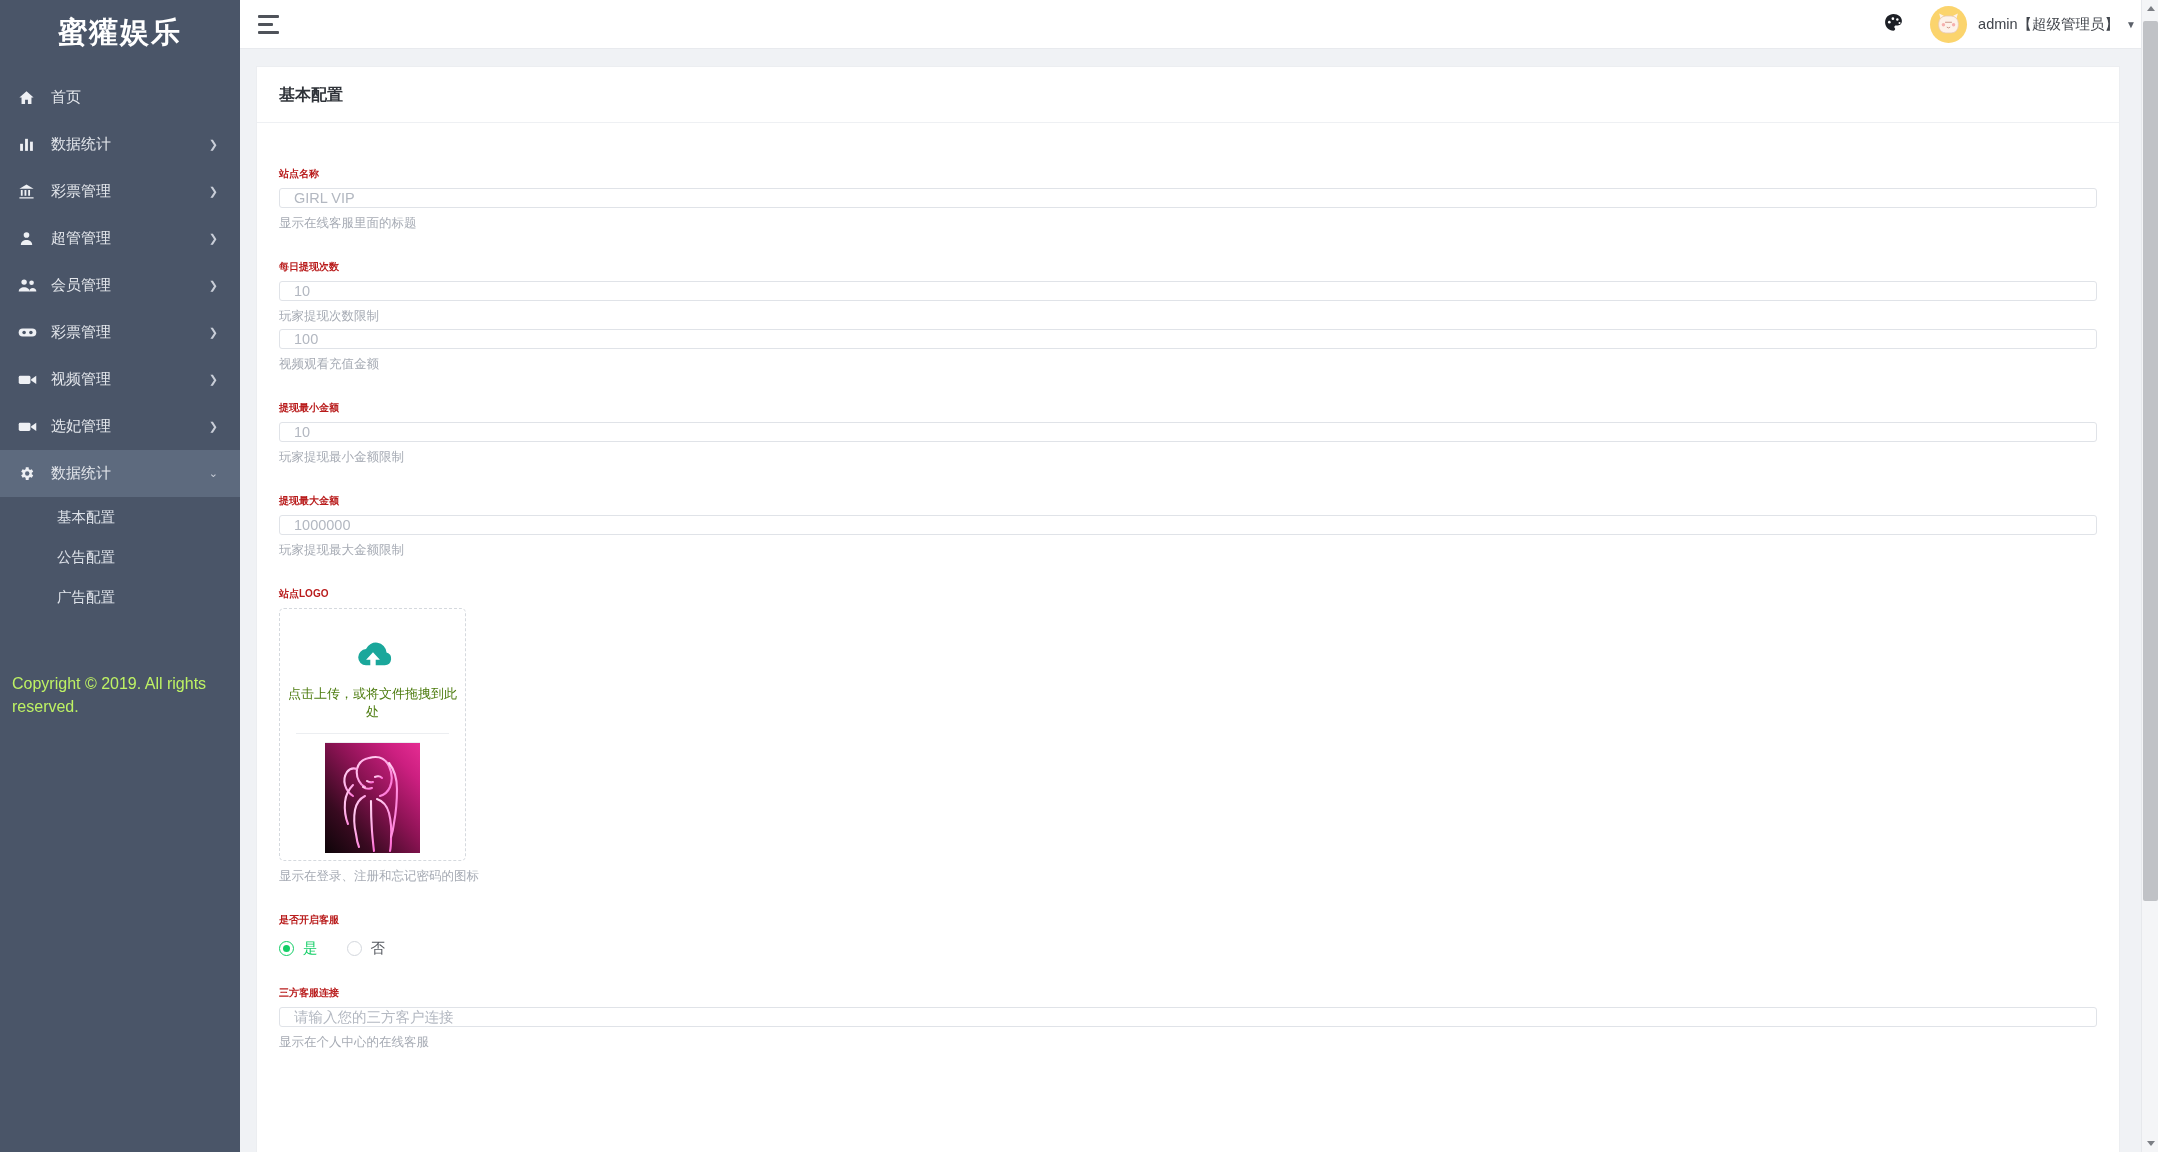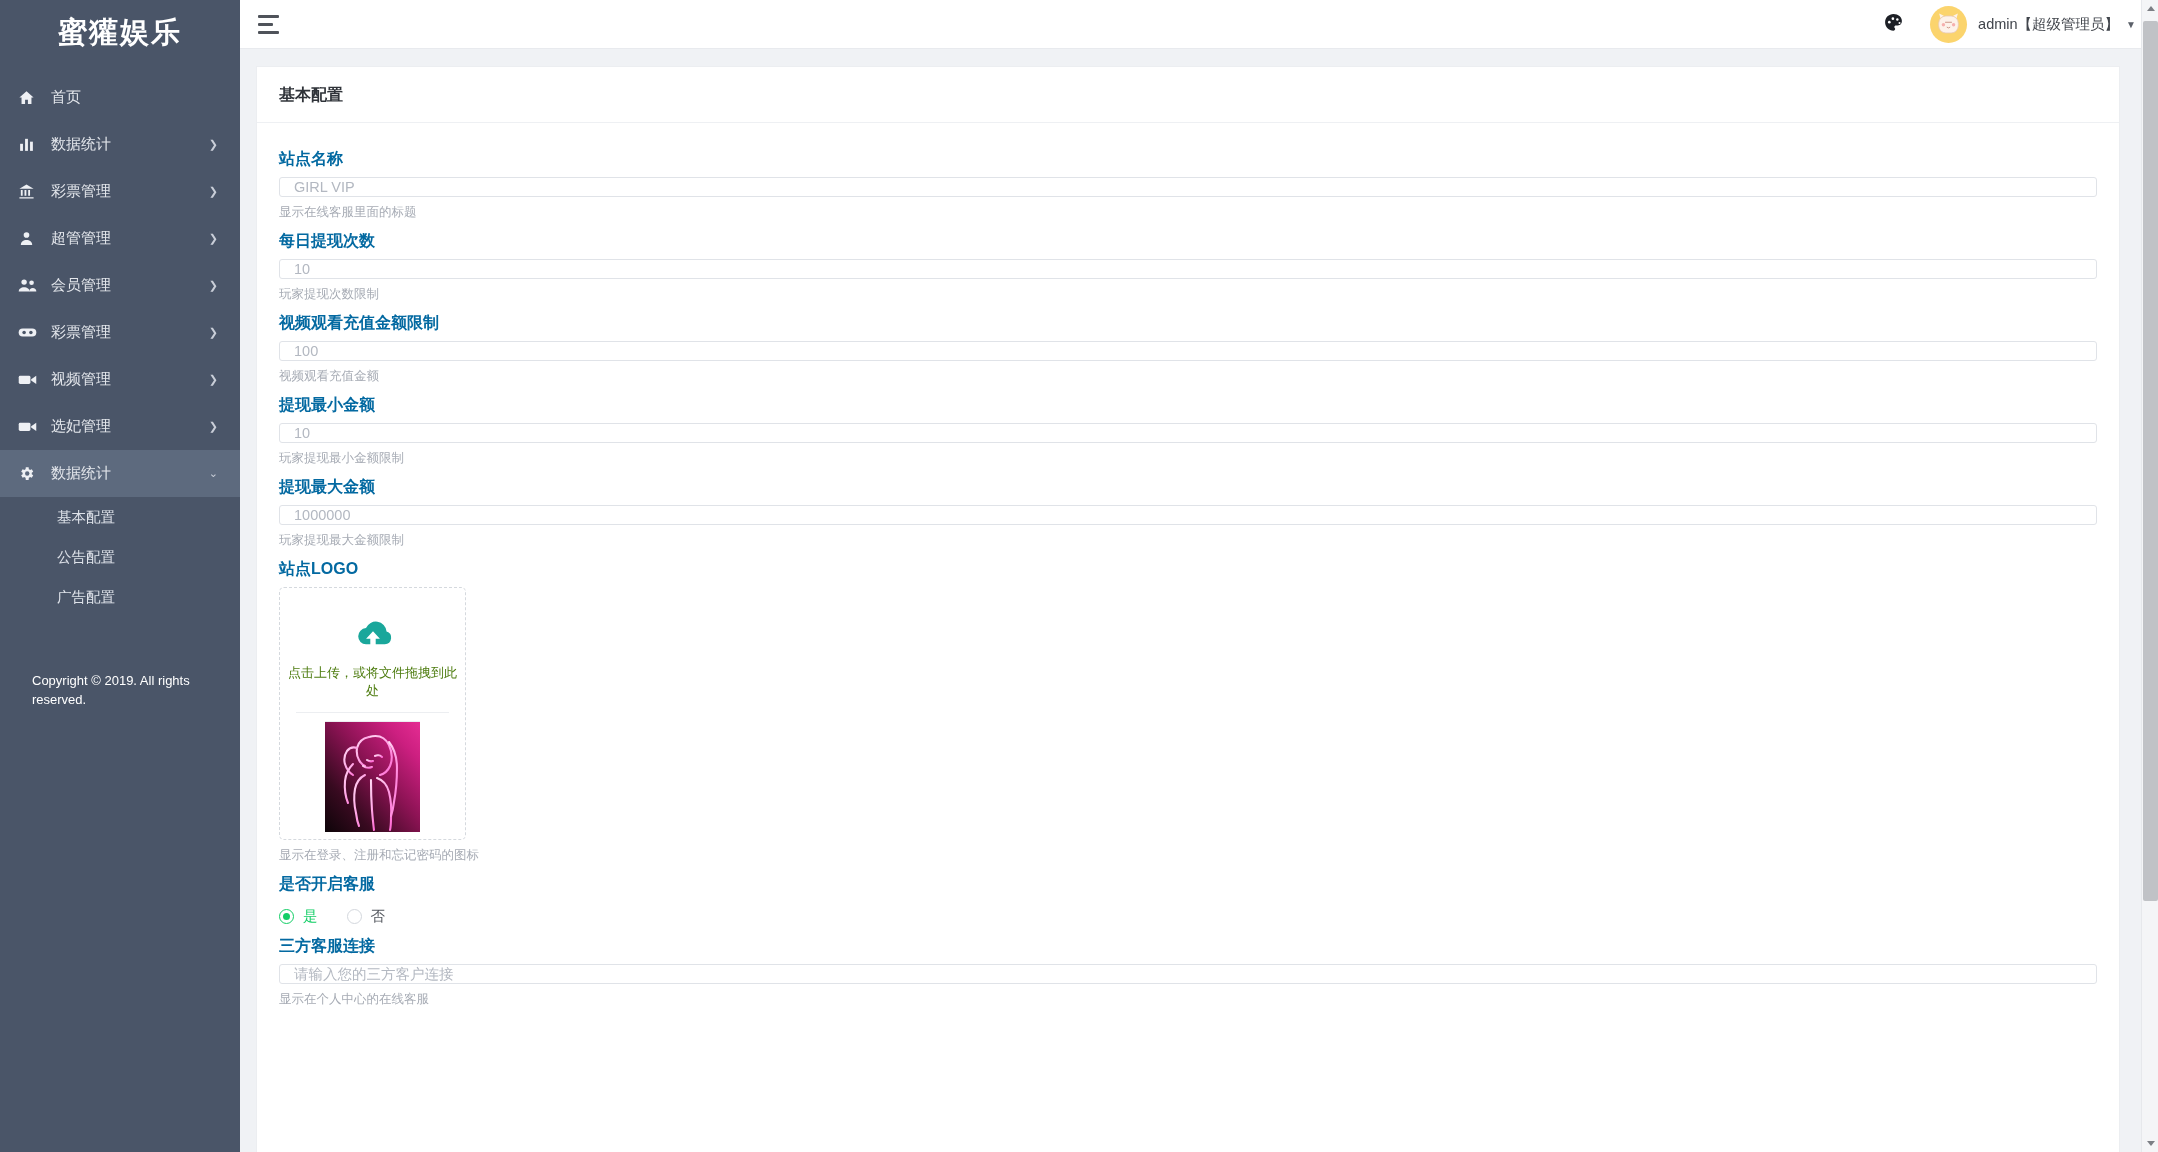--- a/index.html
+++ b/index.html
@@ -38,22 +38,22 @@
   .nav-ico svg { display: block; }
   .nav-label { flex: 1; margin-left: 7px; white-space: nowrap; }
   .nav-arrow { font-size: 11px; color: #c9ced8; line-height: 1; }
   .submenu { }
   .sub-item {
     height: 40px; display: flex; align-items: center;
     padding-left: 57px; font-size: 14.5px; color: #dfe3ea; cursor: pointer;
     white-space: nowrap;
   }
   .copyright {
-    position: absolute; left: 32px; top: 672px; width: 200px;
-    font-size: 13px; line-height: 1.45; color: #ffffff;
+    position: absolute; left: 12px; top: 672px; width: 200px;
+    font-size: 16px; line-height: 1.45; color: #bef264;
   }
 
   
   .main {
     flex: 1; height: 1152px; display: flex; flex-direction: column;
     background: #f0f2f5; position: relative; overflow: hidden;
   }
   .topbar {
     height: 49px; min-height: 49px; background: #ffffff;
     display: flex; align-items: center; padding: 0 22px 0 14px;
@@ -86,22 +86,22 @@
     border: 1px solid #eceef1;
   }
   .card-head {
     padding: 18px 22px 16px 22px; border-bottom: 1px solid #eef0f3;
   }
   .card-title { font-size: 16px; font-weight: 700; color: #2f3339; }
   .card-body { padding: 16px 22px 30px 22px; }
 
   .field { margin-bottom: 4px; }
   .field-label {
-    font-size: 16px; font-weight: 700; color: #0369a1;
-    margin-bottom: 7px; margin-top: 10px;
+    font-size: 10px; font-weight: 700; color: #b91c1c;
+    margin-bottom: 7px; margin-top: 28px;
   }
   .field-input {
     width: 1818px; height: 20px; border: 1px solid #e0e3e8; border-radius: 3px;
     background: #fff; font-size: 14.5px; color: #9aa0aa;
     padding: 0 14px; font-family: inherit; outline: none;
   }
   .field-input::placeholder { color: #b3b8c1; }
   .field-help { font-size: 12.5px; color: #a6abb4; margin-top: 7px; }
 
   
@@ -335,21 +335,20 @@
             <div class="field-help">显示在线客服里面的标题</div>
           </div>
 
           <div class="field">
             <div class="field-label">每日提现次数</div>
             <input class="field-input" readonly="" placeholder="10" style="">
             <div class="field-help">玩家提现次数限制</div>
           </div>
 
           <div class="field">
-            <div class="field-label">视频观看充值金额限制</div>
             <input class="field-input" readonly="" placeholder="100" style="">
             <div class="field-help">视频观看充值金额</div>
           </div>
 
           <div class="field">
             <div class="field-label">提现最小金额</div>
             <input class="field-input" readonly="" placeholder="10" style="">
             <div class="field-help">玩家提现最小金额限制</div>
           </div>
 

